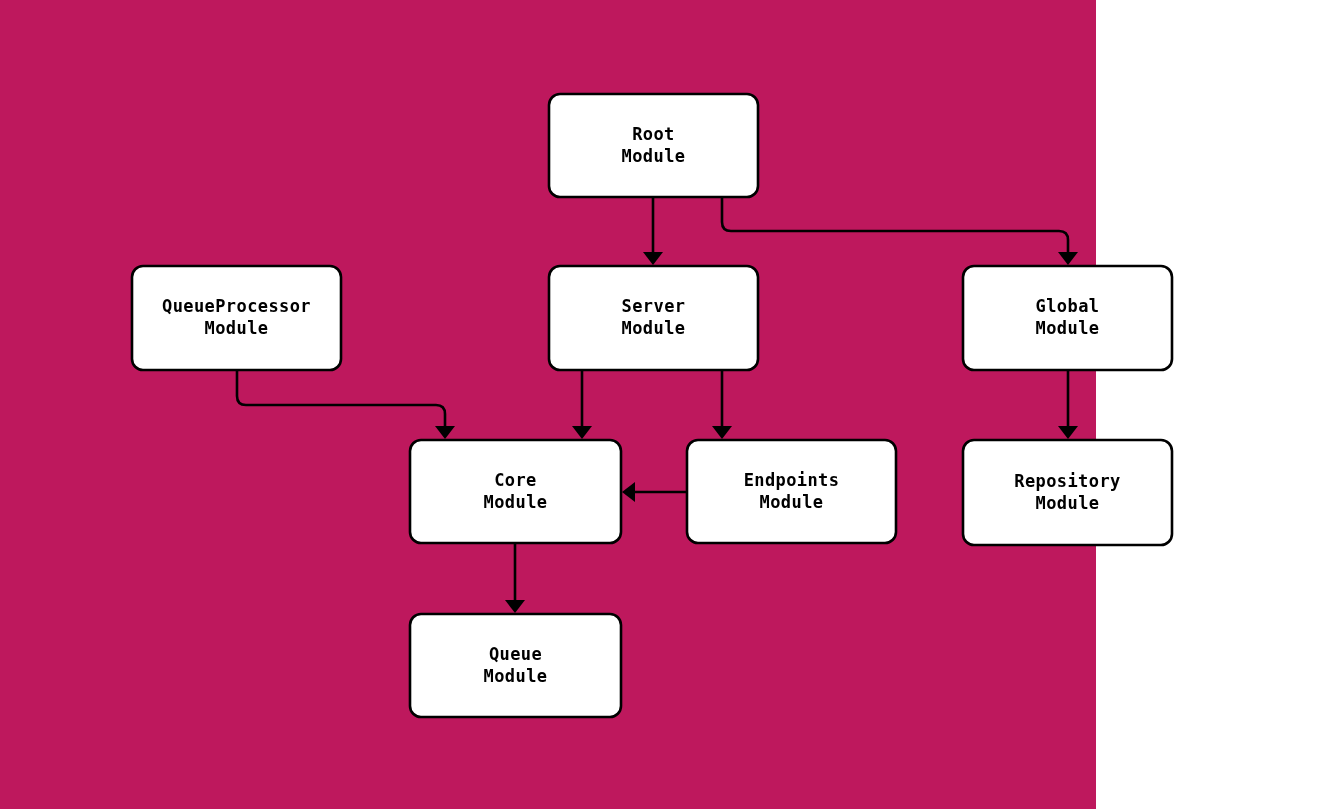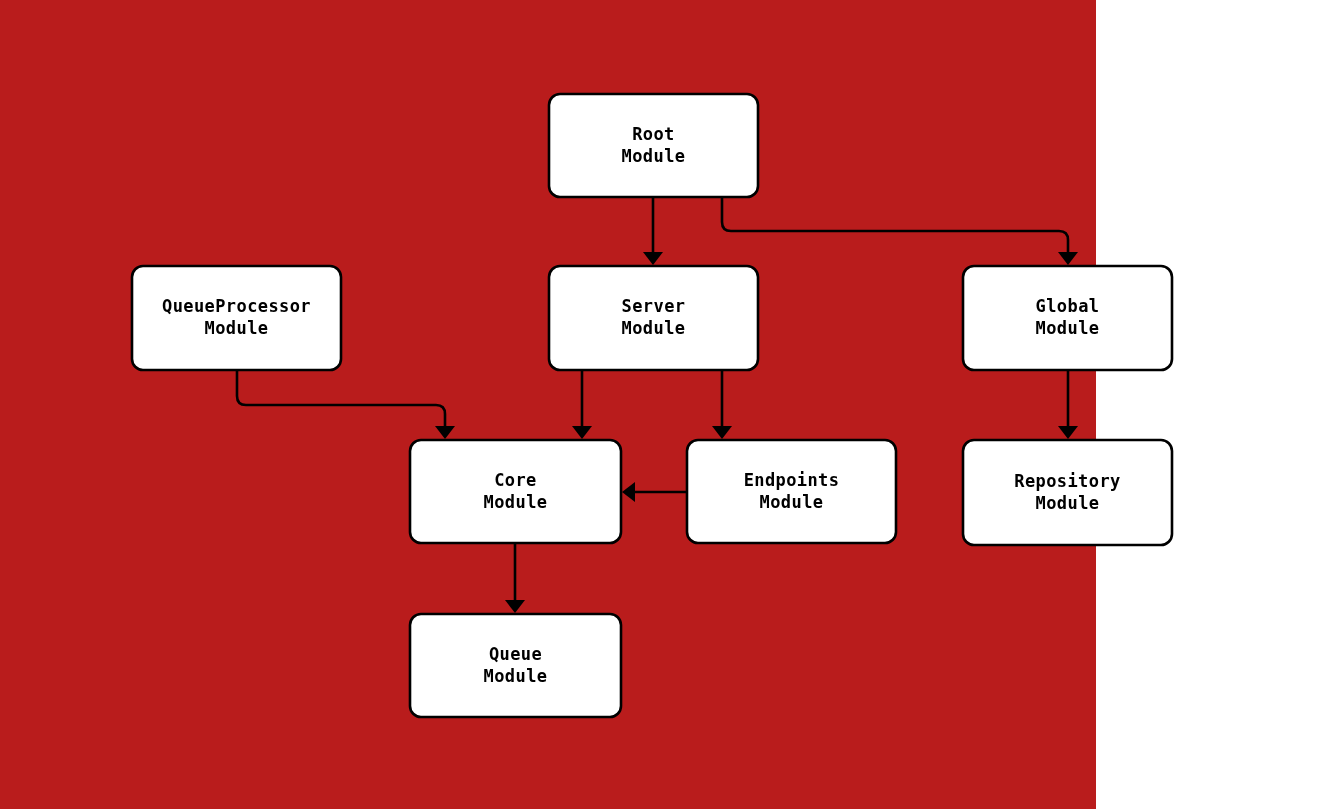--- a/index.html
+++ b/index.html
@@ -11,21 +11,21 @@
   body {
     width: 1337px;
     height: 809px;
     overflow: hidden;
     font-family: "DejaVu Sans Mono", "Liberation Mono", monospace;
   }
   #diagram-root {
     position: relative;
     width: 1096px;
     height: 809px;
-    background: #b91c1c;
+    background: #be185d;
   }
   svg#diagram-canvas {
     display: block;
     width: 1337px;
     height: 809px;
   }
   .node-box {
     fill: #ffffff;
     stroke: #000000;
     stroke-width: 2.6;

